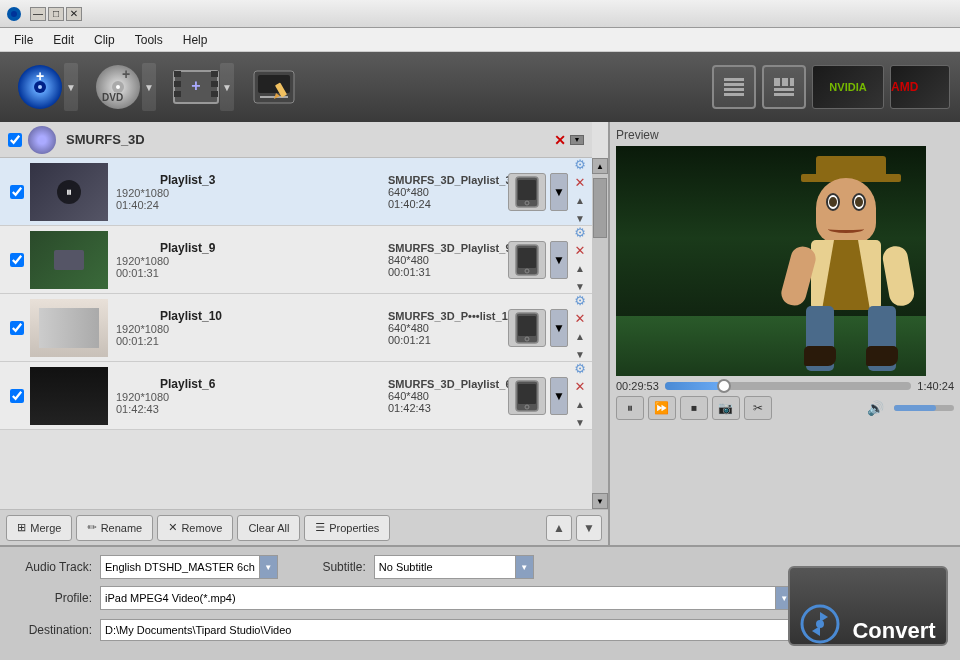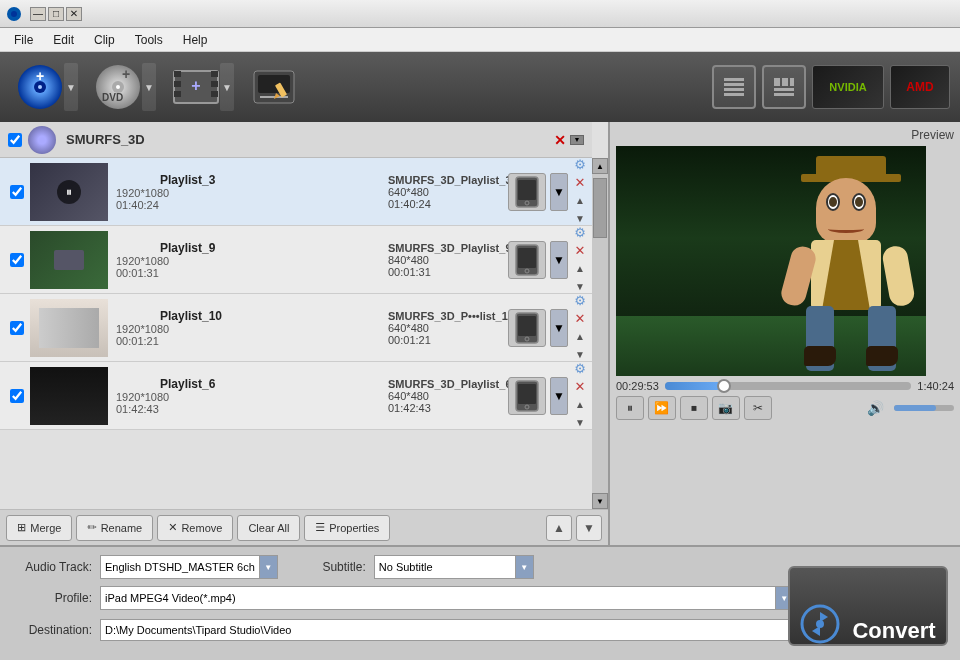--- a/index.html
+++ b/index.html
@@ -175,21 +175,21 @@
       font-size: 12px; color: #555;
     }
 
     
     #preview-panel {
       flex: 1;
       background: #d0d0d0;
       display: flex; flex-direction: column;
       padding: 6px;
     }
-    #preview-label { font-size: 12px; color: #444; margin-bottom: 4px; text-align: right; }
+    #preview-label { font-size: 12px; color: #444; margin-bottom: 4px; }
     #preview-video {
       flex: 0 0 auto;
       width: 310px; height: 230px;
       background: #111;
       overflow: hidden;
     }
 
     
     #preview-controls {
       margin-top: 4px;
@@ -413,21 +413,21 @@
         <rect x="18" y="3" width="4" height="8" fill="#aaa"></rect>
         <rect x="2" y="13" width="20" height="3" fill="#aaa"></rect>
         <rect x="2" y="18" width="20" height="3" fill="#aaa"></rect>
       </svg>
     </div>
 
     <div style="width:72px;height:44px;background:linear-gradient(135deg,#1a1a1a,#333);border:1px solid #666;border-radius:3px;display:flex;align-items:center;justify-content:center;cursor:pointer;">
       <div style="color:#76b900;font-size:11px;font-weight:bold;">NVIDIA</div>
     </div>
 
-    <div style="width:60px;height:44px;background:linear-gradient(135deg,#1a1a1a,#333);border:1px solid #666;border-radius:3px;display:flex;align-items:center;justify-content:center;cursor:pointer;">
+    <div style="width:60px;height:44px;background:linear-gradient(135deg,#1a1a1a,#333);border:1px solid #666;border-radius:3px;display:flex;align-items:center;justify-content:flex-start;cursor:pointer;">
       <div style="color:#cc0000;font-size:12px;font-weight:bold;">AMD</div>
     </div>
   </div>
 </div>
 
 <div id="main">
 
   <div id="file-panel">
     <div id="file-list-content">
 

